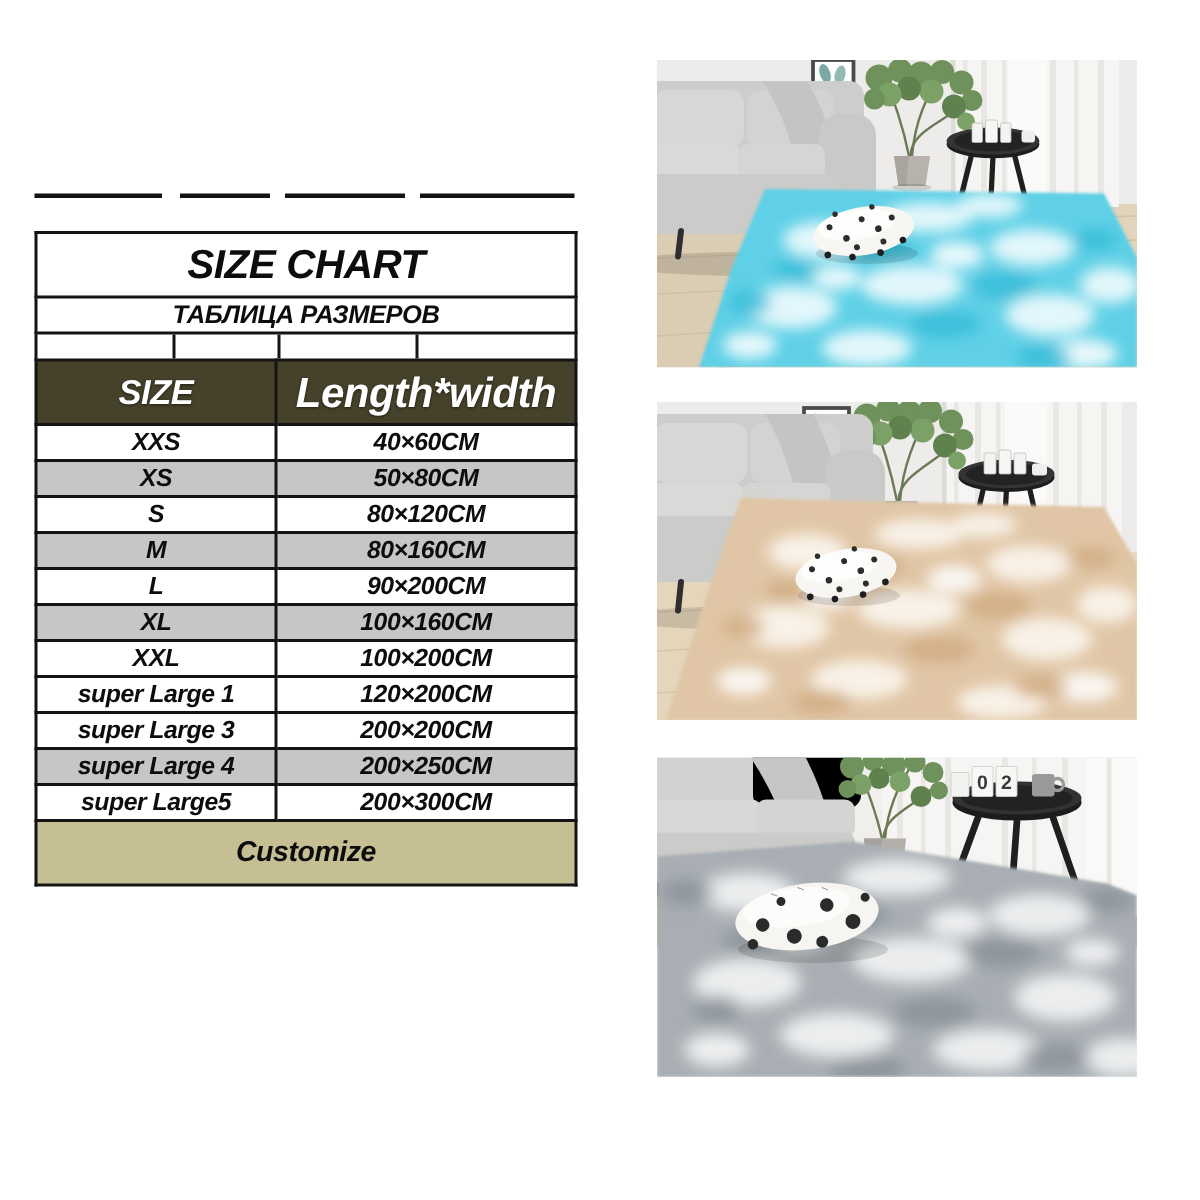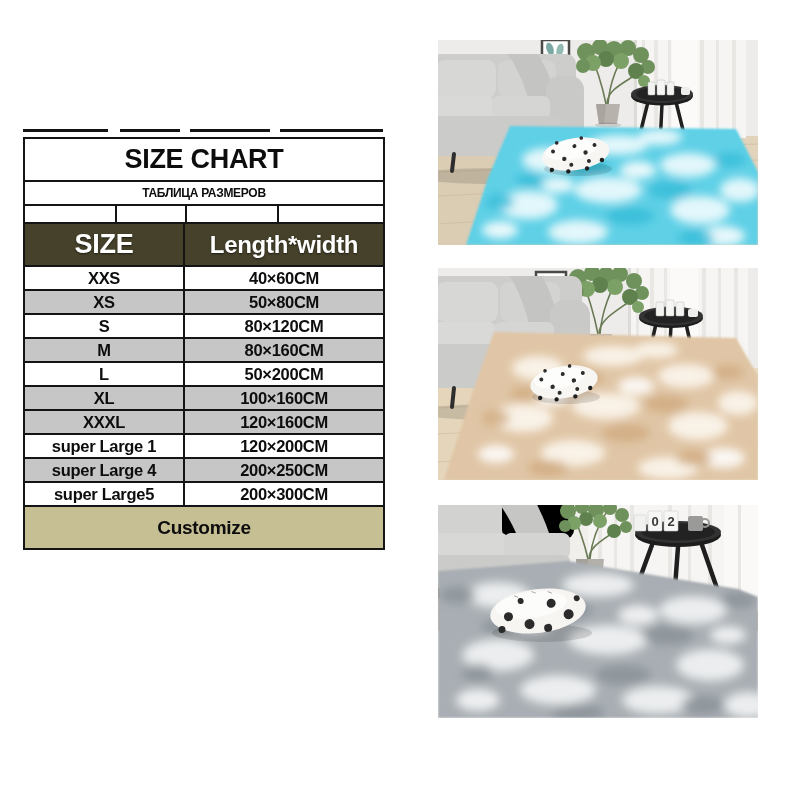--- a/index.html
+++ b/index.html
@@ -6,35 +6,35 @@
   body{width:800px;height:800px;position:relative;font-family:"Liberation Sans",sans-serif;overflow:hidden;}
   .page{position:absolute;inset:0;background:#fff;}
 
   
   .top-line{position:absolute;left:23px;top:129px;width:360px;height:3px;
     background:linear-gradient(to right,
       #141414 0 85px, transparent 85px 97px,
       #141414 97px 157px, transparent 157px 167px,
       #141414 167px 247px, transparent 247px 257px,
       #141414 257px 360px);}
-  table.size-table{position:absolute;left:23px;top:137px;width:360px;border-collapse:collapse;table-layout:fixed;}
+  table.size-table{position:absolute;left:23px;top:154px;width:360px;border-collapse:collapse;table-layout:fixed;font-style:italic;}
   .size-table td{border:2px solid var(--border,#141414);text-align:center;vertical-align:middle;
     font-weight:700;color:#0d0d0d;padding:0;letter-spacing:-0.3px;font-stretch:condensed;}
   .title-row td{height:41px;font-size:27px;}
-  .subtitle-row td{height:22px;font-size:12px;margin-top:20px;}
+  .subtitle-row td{height:22px;font-size:17px;margin-top:20px;}
   .spacer-row td{height:16px;}
   .spacer-cells{display:flex;height:100%;width:100%;}
   .spacer-cells span{display:block;height:100%;border-right:2px solid var(--border,#141414);}
   .spacer-cells span:nth-child(1){width:90px;}
   .spacer-cells span:nth-child(2){width:68px;}
   .spacer-cells span:nth-child(3){width:90px;}
   .spacer-cells span:nth-child(4){flex:1;border-right:none;}
   .head-row td{height:41px;background:var(--header-bg,#45412a);color:var(--header-text,#ffffff);
-    font-size:27px;text-shadow:0 1px 2px rgba(0,0,0,.55);}
-  .head-row td:last-child{font-size:24px;}
+    font-size:23px;text-shadow:0 1px 2px rgba(0,0,0,.55);}
+  .head-row td:last-child{font-size:28px;}
   .data-row td{height:22px;font-size:16.5px;background:var(--row-bg,#ffffff);}
   .data-row.alt td{background:var(--row-alt-bg,#c6c6c6);}
   .footer-row td{height:41px;background:var(--footer-bg,#c7bf94);font-size:19px;}
 
   
   .photo{position:absolute;left:438px;width:320px;overflow:hidden;background:#eee;}
   .photo svg{display:block;width:100%;height:100%;}
   #photo-1{top:40px;height:205px;}
   #photo-2{top:268px;height:212px;}
   #photo-3{top:505px;height:213px;}
@@ -83,33 +83,37 @@
     <tr class="data-row">
       <td>S</td>
       <td>80×120CM</td>
     </tr>
     <tr class="data-row alt">
       <td>M</td>
       <td>80×160CM</td>
     </tr>
     <tr class="data-row">
       <td>L</td>
-      <td>50×200CM</td>
+      <td>90×200CM</td>
     </tr>
     <tr class="data-row alt">
       <td>XL</td>
       <td>100×160CM</td>
     </tr>
-    <tr class="data-row alt">
-      <td>XXXL</td>
-      <td>120×160CM</td>
+    <tr class="data-row">
+      <td>XXL</td>
+      <td>100×200CM</td>
     </tr>
     <tr class="data-row">
       <td>super Large 1</td>
       <td>120×200CM</td>
+    </tr>
+    <tr class="data-row">
+      <td>super Large 3</td>
+      <td>200×200CM</td>
     </tr>
     <tr class="data-row alt">
       <td>super Large 4</td>
       <td>200×250CM</td>
     </tr>
     <tr class="data-row">
       <td>super Large5</td>
       <td>200×300CM</td>
     </tr>
     <tr class="footer-row">

